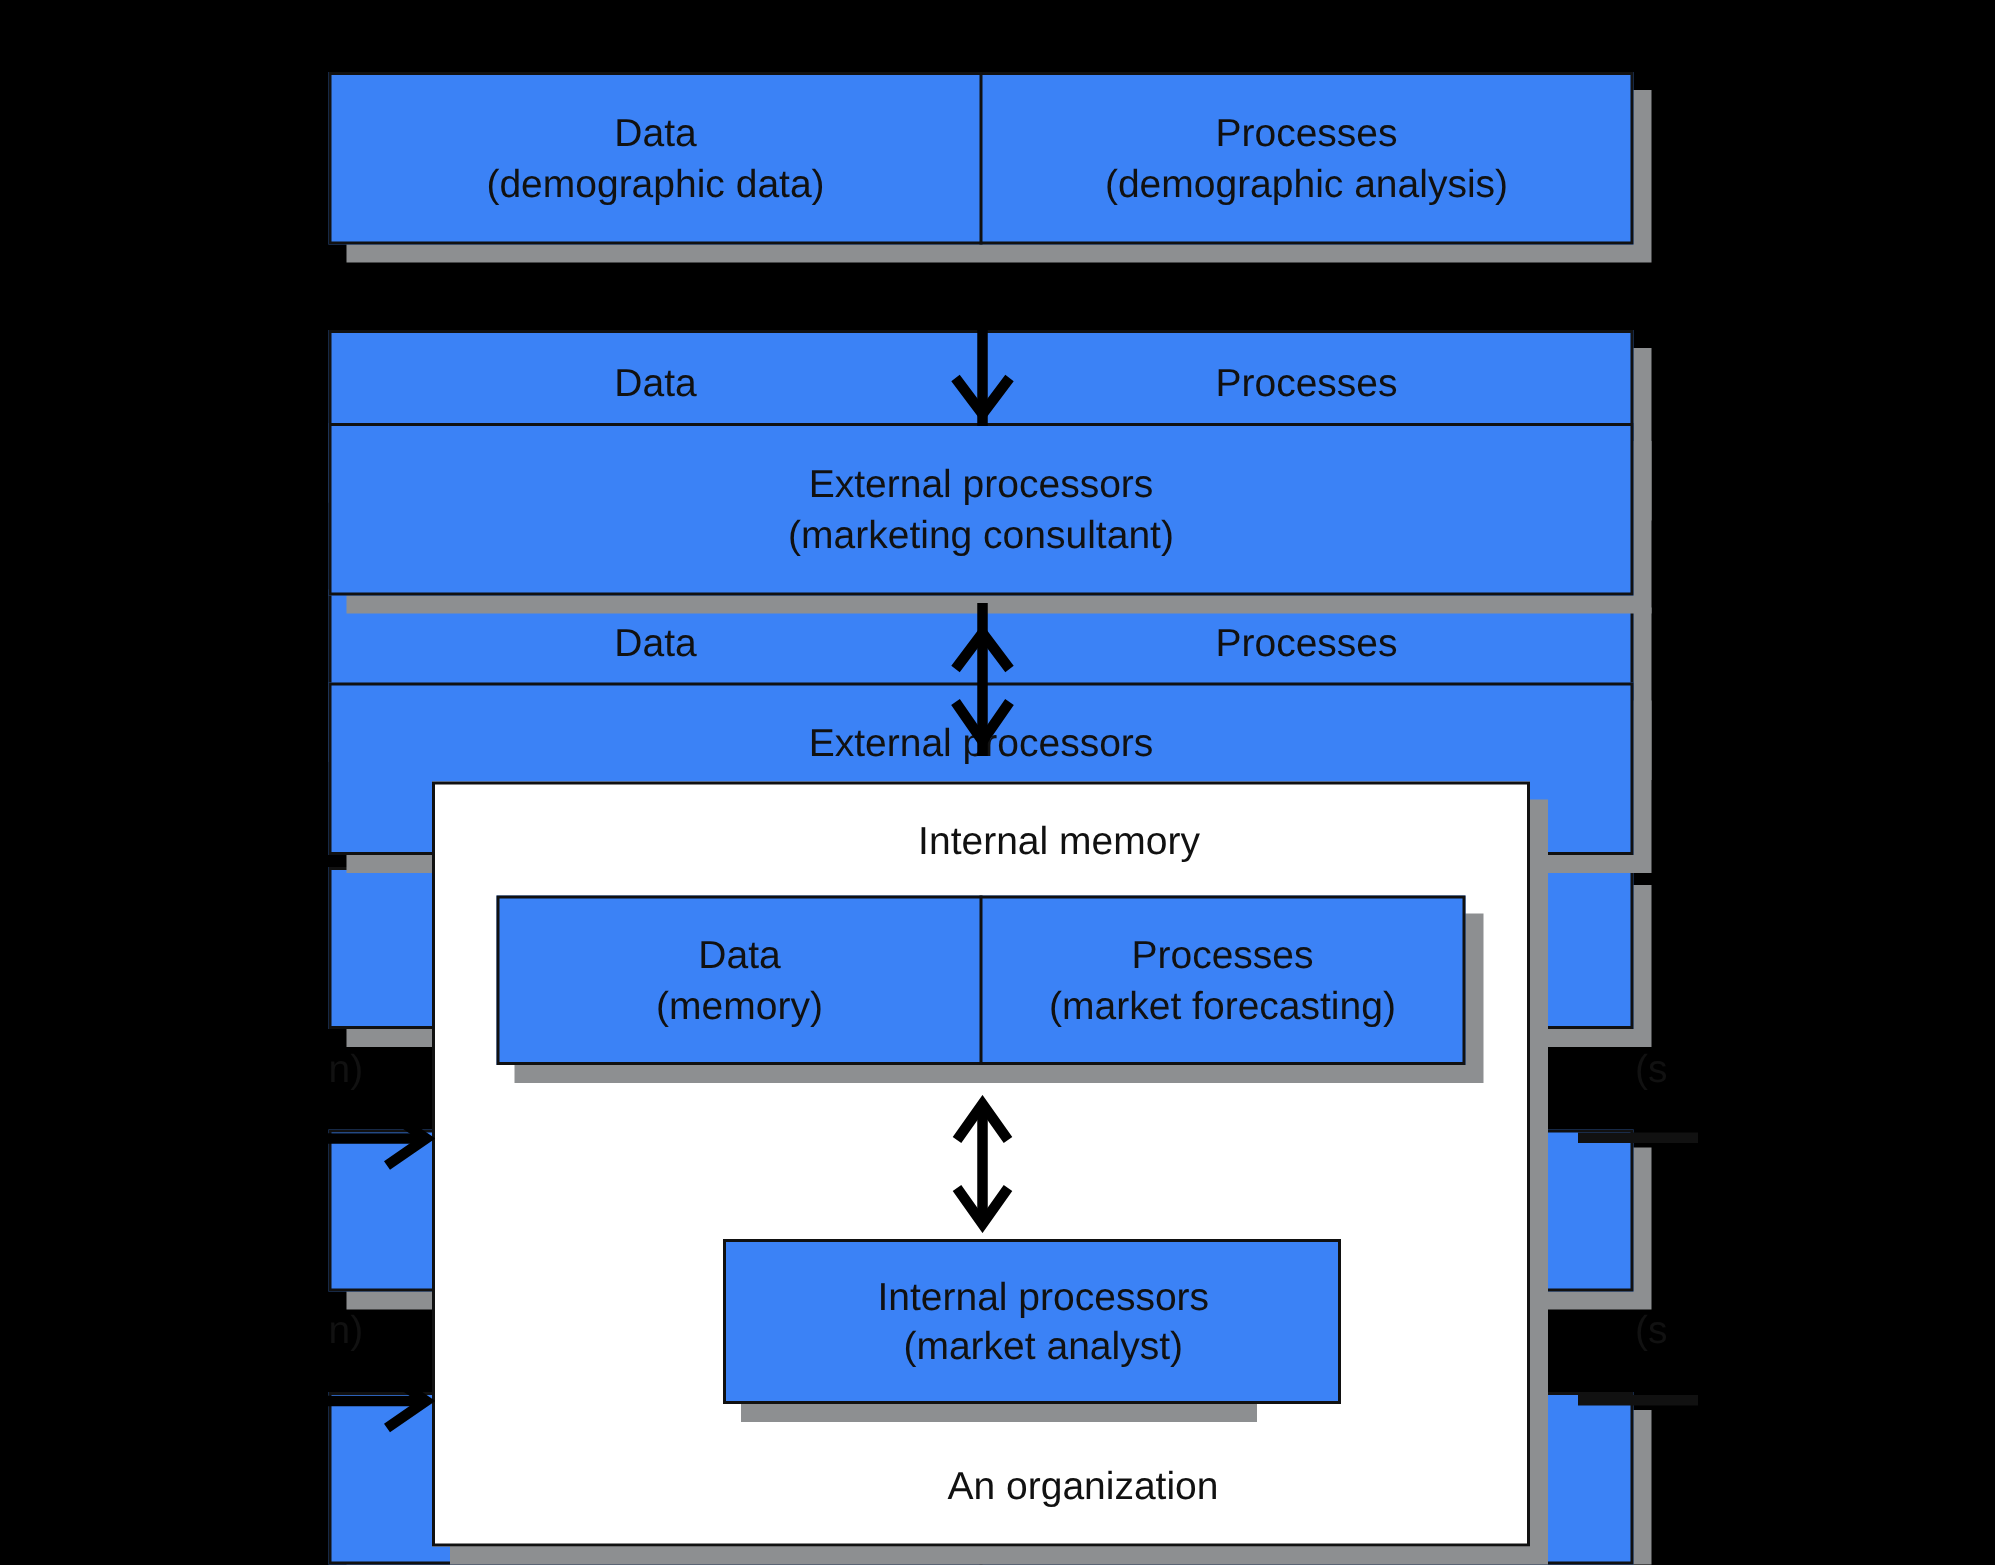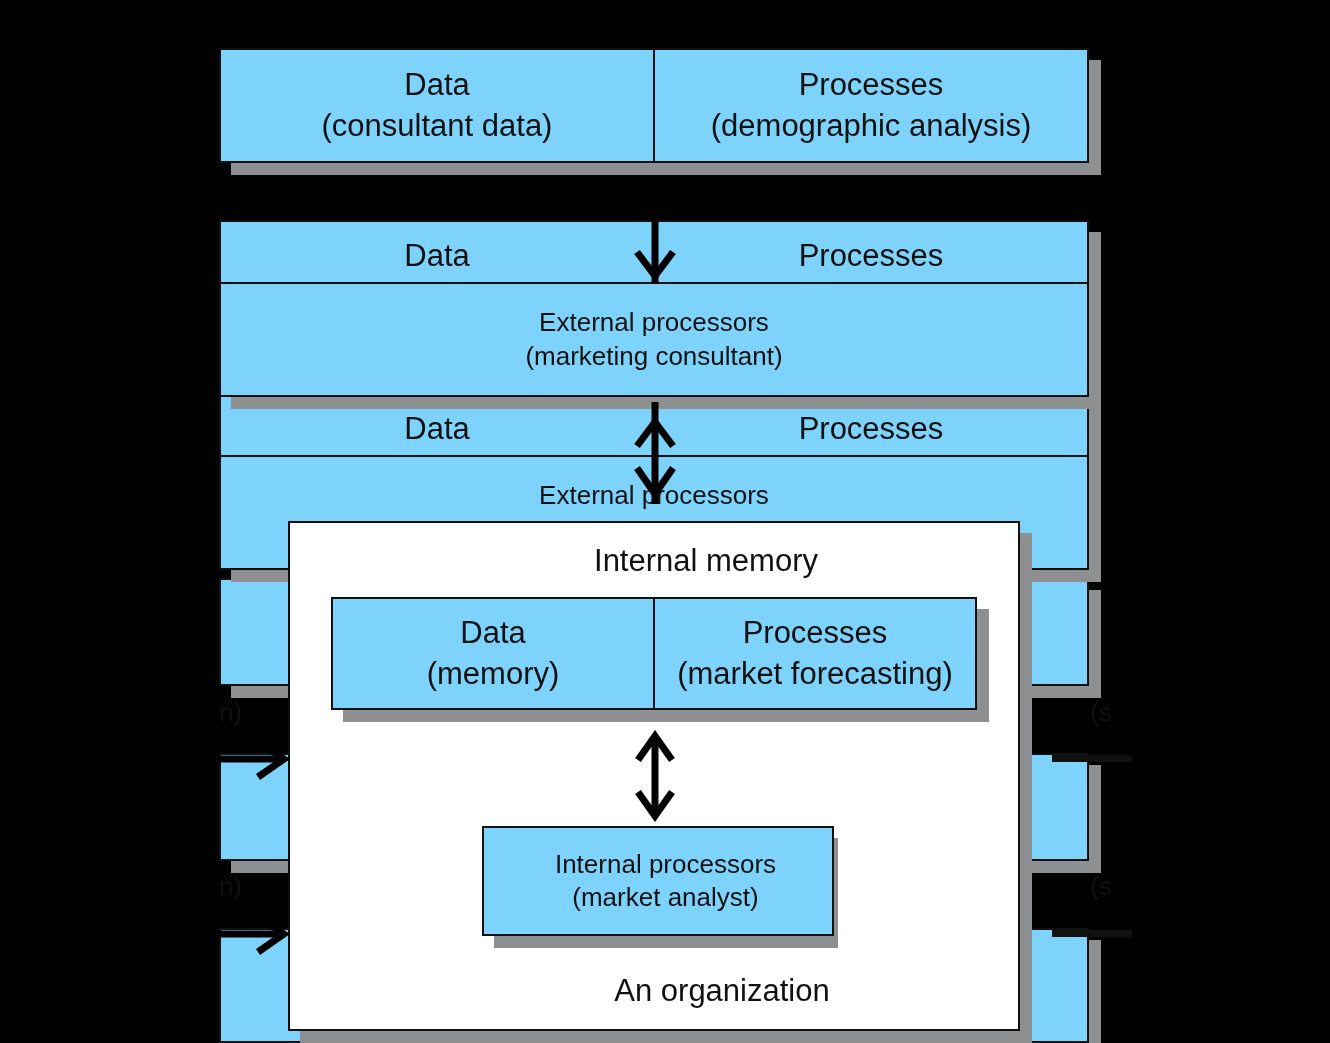--- a/index.html
+++ b/index.html
@@ -5,21 +5,21 @@
   html,body{margin:0;padding:0;background:#000;}
   body{
     font-family:"Liberation Sans", sans-serif;
     width:1330px;height:1043px;position:relative;overflow:hidden;
   }
   .stage{position:absolute;left:0;top:0;width:1330px;height:1043px;background:#000;}
 
   
   .bx{
     position:absolute;
-    background:#7dd3fc;
+    background:#3b82f6;
     border:2px solid #111;
     box-sizing:border-box;
     display:flex;align-items:center;justify-content:center;
     text-align:center;
     color:#111;
     font-size:26px;
     line-height:1.28;
   }
   .bx.white{background:#ffffff;}
   .shadow{
@@ -33,21 +33,21 @@
   
   .vdiv{
     position:absolute;
     width:2px;background:#111;z-index:4;
   }
 
   
   .half{
     position:absolute;
     display:flex;align-items:center;justify-content:center;
-    text-align:center;font-size:31px;line-height:1.30;color:#111;
+    text-align:center;font-size:26px;line-height:1.30;color:#111;
     z-index:4;
   }
 
   
   .arrow{position:absolute;z-index:30;}
 
   .clip-left-txt{
     position:absolute;z-index:6;color:#111;font-size:26px;
     white-space:nowrap;
   }
@@ -61,21 +61,21 @@
 <body>
 
 <div class="stage">
 
   <div class="shadow" style="left:231px;top:60px;width:870px;height:115px;"></div>
   <div class="bx" style="left:219px;top:48px;width:870px;height:115px;z-index:3;"></div>
   <div class="vdiv" style="left:653px;top:48px;height:115px;"></div>
   <div class="half" style="left:221px;top:50px;width:432px;height:111px;">
     <div class="lbl">
       <span>Data</span><br>
-      <span class="sub">(consultant data)</span>
+      <span class="sub">(demographic data)</span>
     </div>
   </div>
   <div class="half" style="left:655px;top:50px;width:432px;height:111px;">
     <div class="lbl">
       <span>Processes</span><br>
       <span class="sub">(demographic analysis)</span>
     </div>
   </div>
 
   <div class="shadow" style="left:231px;top:232px;width:870px;height:115px;"></div>
@@ -184,21 +184,21 @@
     </div>
   </div>
 
   <svg class="arrow" style="left:632px;top:730px;" width="46" height="92" viewBox="0 0 46 92">
     <line x1="23" y1="6" x2="23" y2="86" stroke="#000" stroke-width="7"></line>
     <polyline points="6,30 23,6 40,30" fill="none" stroke="#000" stroke-width="7"></polyline>
     <polyline points="6,62 23,86 40,62" fill="none" stroke="#000" stroke-width="7"></polyline>
   </svg>
 
   <div class="shadow" style="left:494px;top:838px;width:344px;height:110px;z-index:11;"></div>
-  <div class="bx" style="left:482px;top:826px;width:352px;height:110px;z-index:12;padding-left:15px;">
+  <div class="bx" style="left:482px;top:826px;width:412px;height:110px;z-index:12;padding-left:15px;">
     <div class="lbl">
       <span>Internal processors</span><br>
       <span class="sub">(market analyst)</span>
     </div>
   </div>
 
   <div class="half" style="left:288px;top:970px;width:868px;height:42px;z-index:13;">
     <span>An organization</span>
   </div>
 

